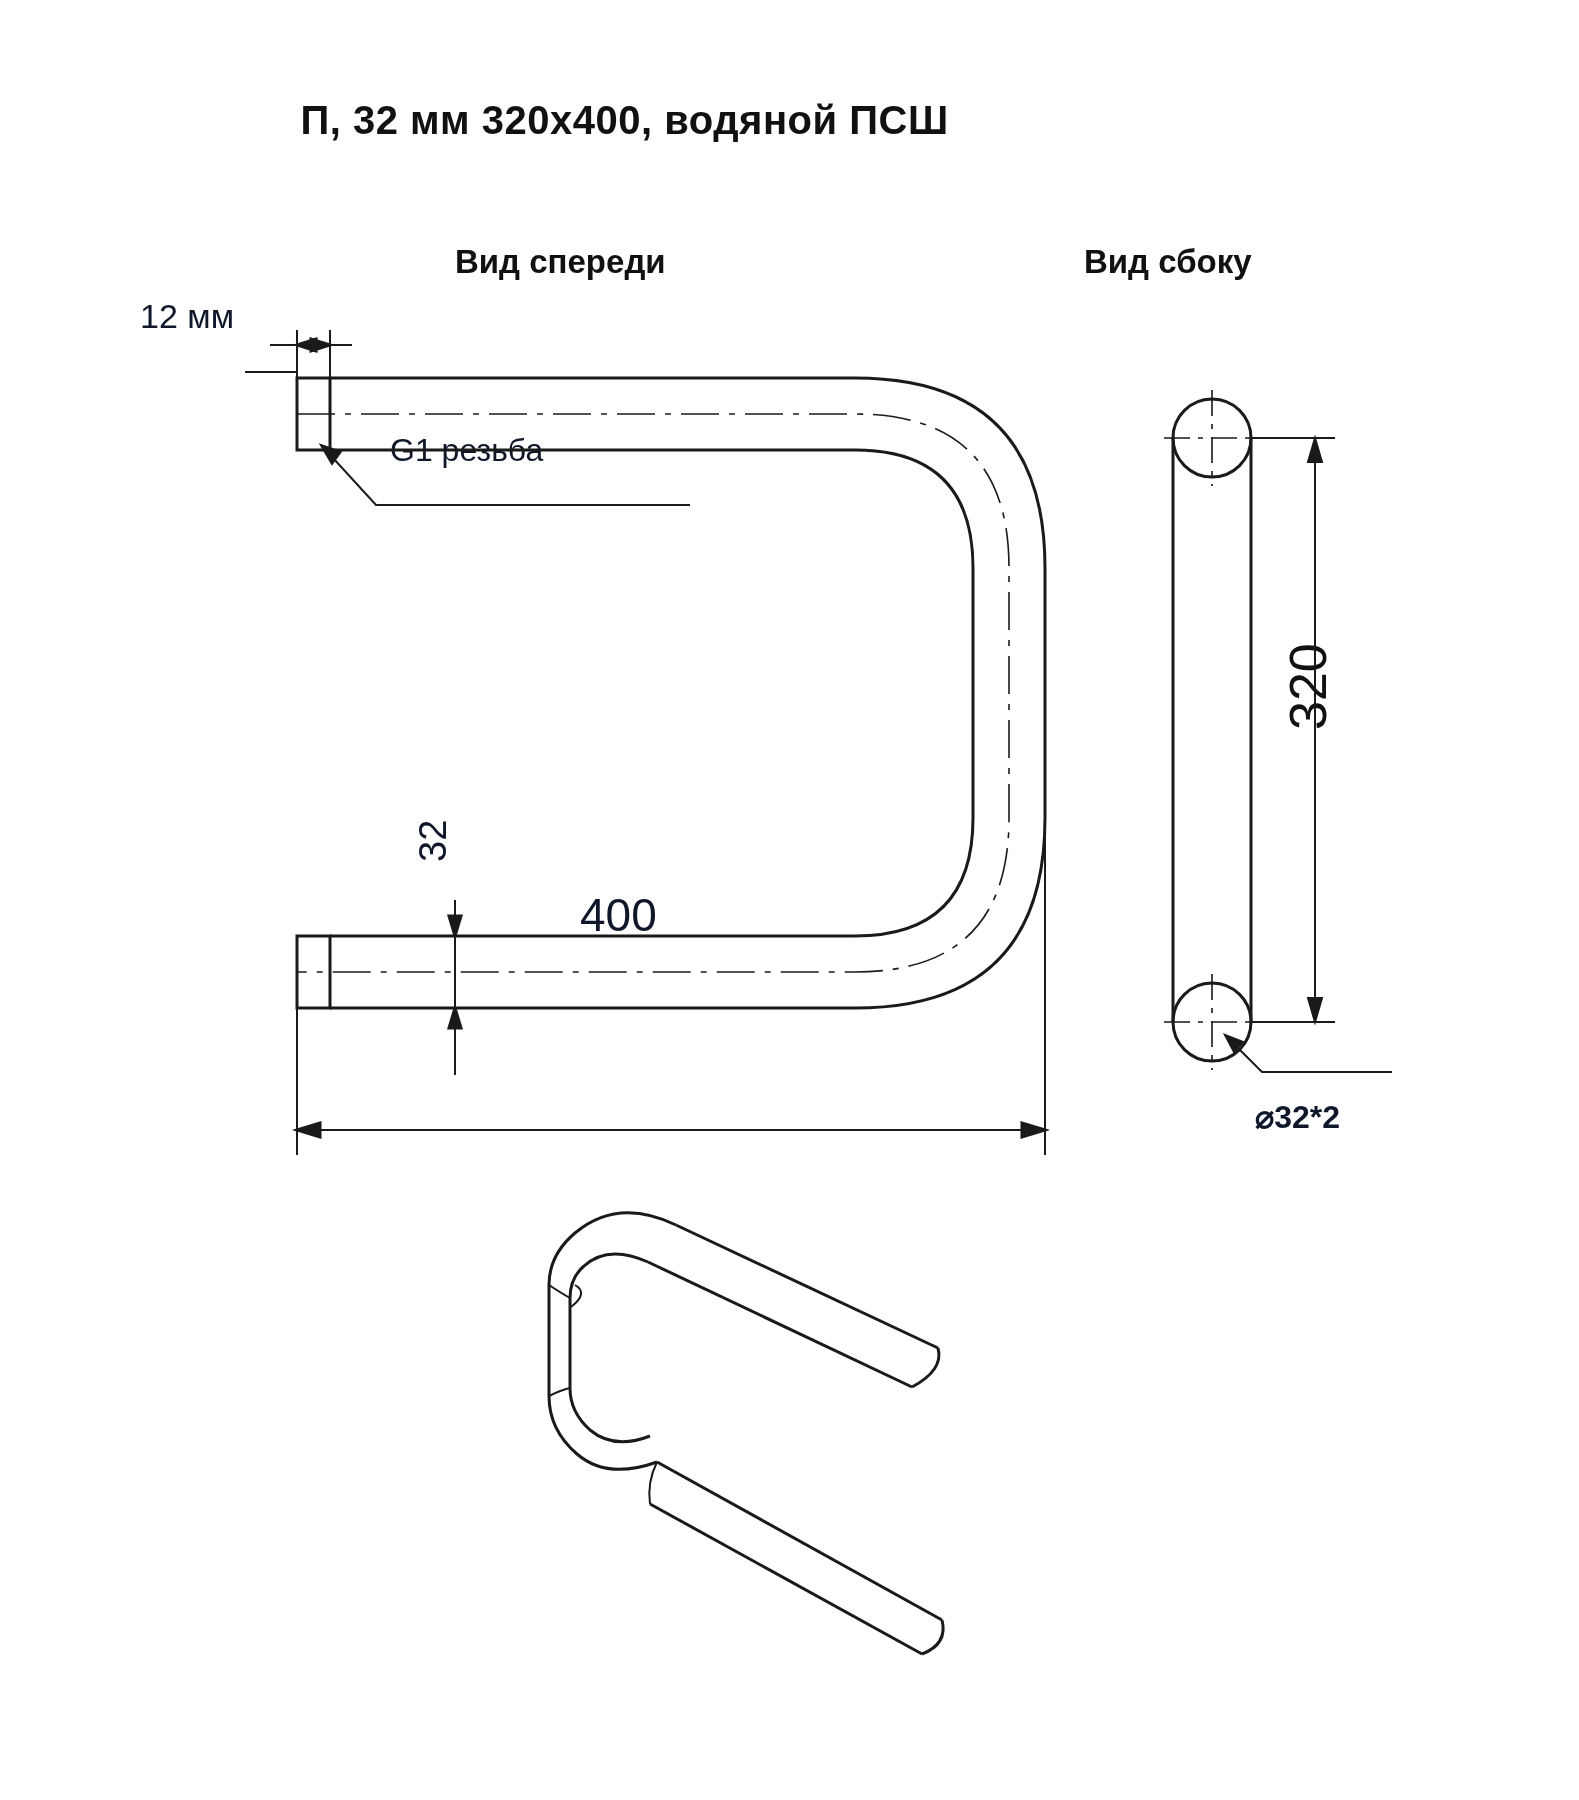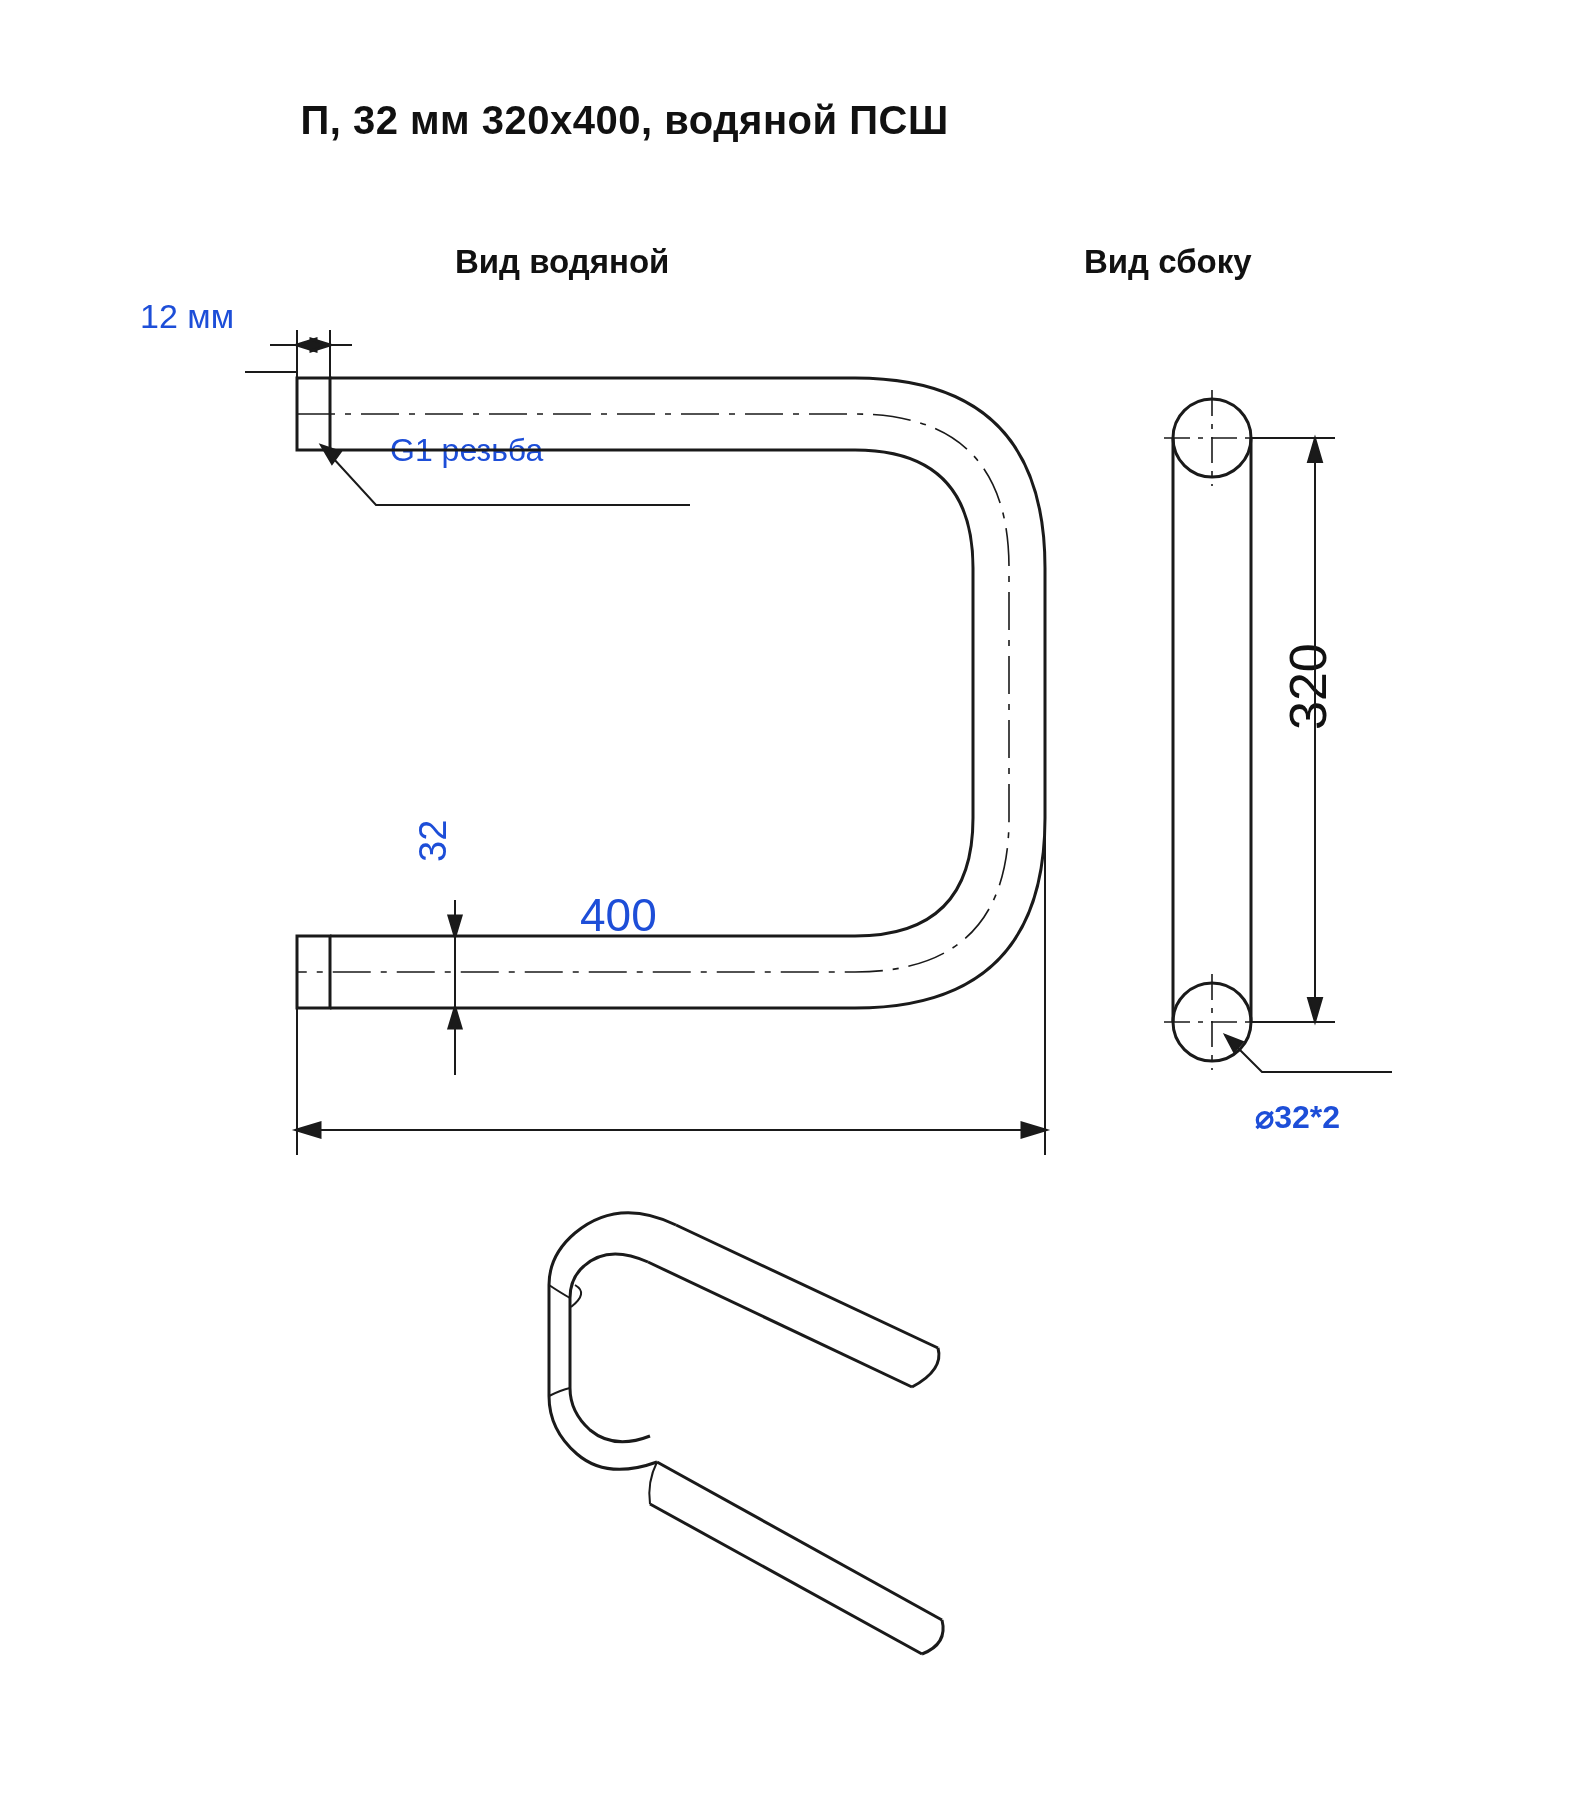--- a/index.html
+++ b/index.html
@@ -36,21 +36,21 @@
     font-weight: bold;
     color: #111;
     white-space: nowrap;
   }
   .label-front { top: 243px; left: 455px; }
   .label-side  { top: 243px; left: 1084px; }
 
   .dim-text {
     position: absolute;
     font-size: 32px;
-    color: #1d4ed8;
+    color: #0f172a;
     white-space: nowrap;
     text-align: center;
   }
   .dim-12 { top: 297px; left: 140px; font-size: 34px; }
   .dim-g1 { top: 432px; left: 390px; font-size: 32px; }
   .dim-32 {
     top: 775px;
     left: 395px;
     font-size: 38px;
     transform: rotate(-90deg);
@@ -85,21 +85,21 @@
     left: 0;
   }
 </style>
 </head>
 <body>
 
 <div class="page">
 
   <div class="title">П, 32 мм  320x400, водяной ПСШ</div>
 
-  <div class="view-label label-front">Вид водяной</div>
+  <div class="view-label label-front">Вид спереди</div>
   <div class="view-label label-side">Вид сбоку</div>
 
   <div class="dim-text dim-12">12 мм</div>
   <div class="dim-text dim-g1">G1 резьба</div>
   <div class="dim-text dim-32">32</div>
   <div class="dim-text dim-400">400</div>
   <div class="dim-320">320</div>
   <div class="dim-text dim-d32">⌀32*2</div>
 
   <svg class="drawing" width="1579" height="1800" viewBox="0 0 1579 1800">

